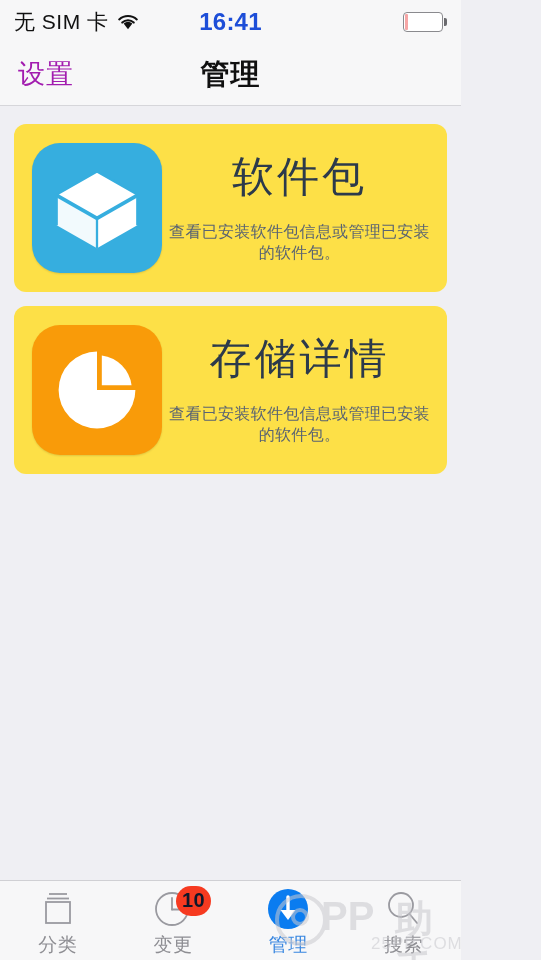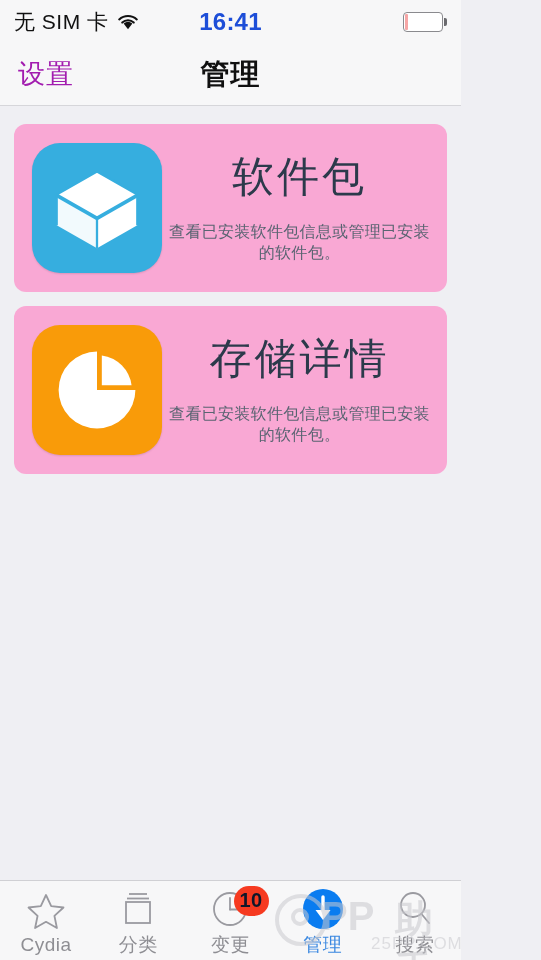--- a/index.html
+++ b/index.html
@@ -80,21 +80,21 @@
   }
 
   
   .content {
     flex:1 1 auto;
     background:#EFEFF3;
     padding:18px 14px 0 14px;
     overflow:hidden;
   }
   .card {
-    background:#f9a8d4;
+    background:#fde047;
     border-radius:12px;
     height:168px;
     margin-bottom:14px;
     display:flex;
     align-items:center;
     padding:0 16px 0 18px;
     cursor:pointer;
   }
   .card-icon {
     width:130px; height:130px;
@@ -262,28 +262,20 @@
       <div class="card-text">
         <div class="card-title">存储详情</div>
         <div class="card-desc">查看已安装软件包信息或管理已安装的软件包。</div>
       </div>
     </div>
 
   </div>
 
   <div class="tab-bar">
 
-    <div class="tab">
-      <div class="tab-icon">
-        <svg width="40" height="38" viewBox="0 0 40 38">
-          <polygon points="20,3 25.2,14.2 37.5,15.5 28.4,23.8 30.9,36 20,29.8 9.1,36 11.6,23.8 2.5,15.5 14.8,14.2" fill="none" stroke="#9A9AA0" stroke-width="1.8" stroke-linejoin="round"></polygon>
-        </svg>
-      </div>
-      <div class="tab-label">Cydia</div>
-    </div>
 
     <div class="tab">
       <div class="tab-icon">
         <svg width="40" height="38" viewBox="0 0 40 38">
           <line x1="11" y1="4" x2="29" y2="4" stroke="#9A9AA0" stroke-width="1.8"></line>
           <line x1="9" y1="8.5" x2="31" y2="8.5" stroke="#9A9AA0" stroke-width="1.8"></line>
           <rect x="8" y="12" width="24" height="21" fill="none" stroke="#9A9AA0" stroke-width="1.8"></rect>
         </svg>
       </div>
       <div class="tab-label">分类</div>

